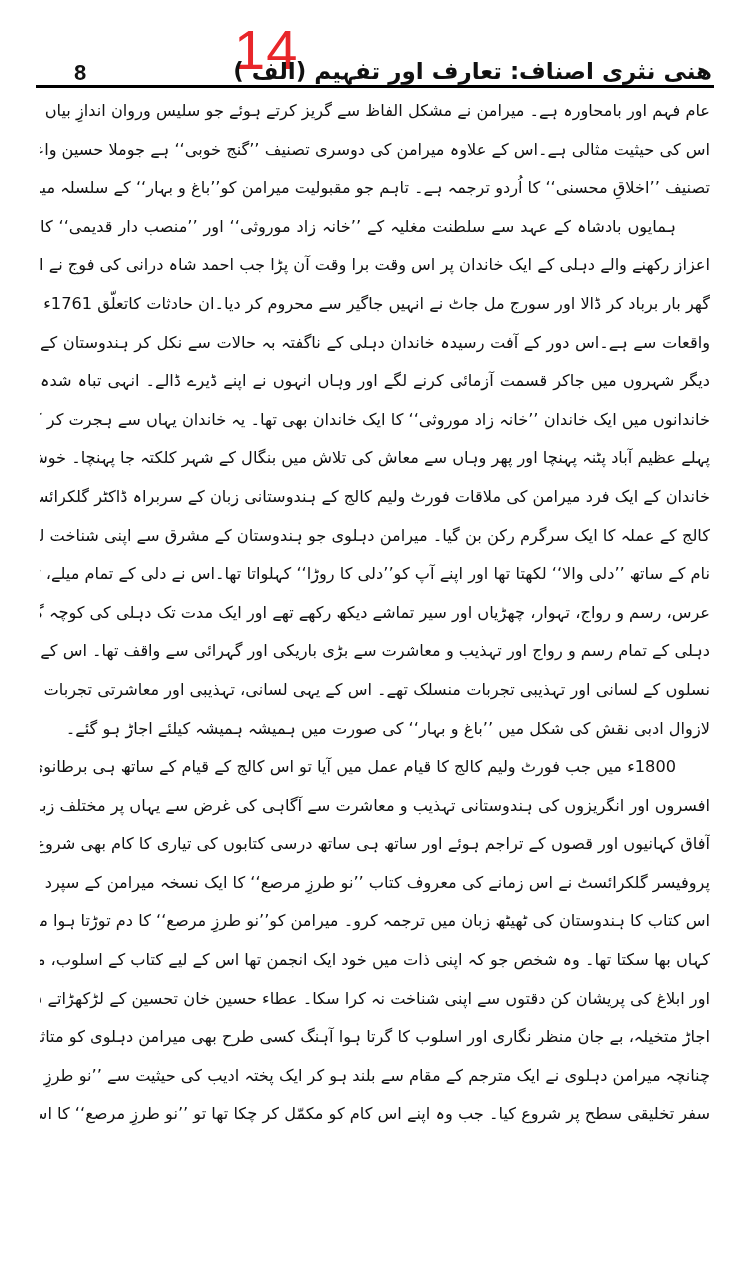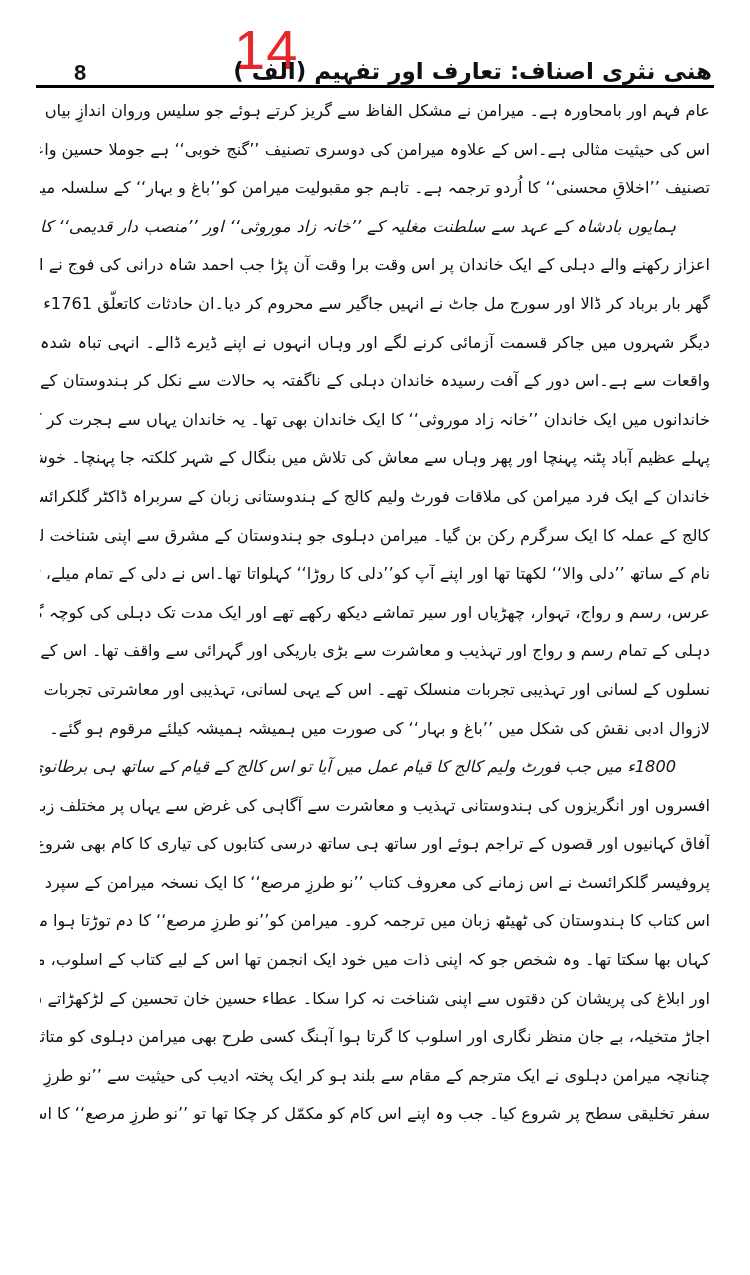--- a/index.html
+++ b/index.html
@@ -4,49 +4,49 @@
 <style>
   html, body { margin: 0; padding: 0; background: #ffffff; }
   body { width: 750px; height: 1275px; position: relative; overflow: hidden; font-family: "DejaVu Sans", sans-serif; color: #111; }
   .stamp { position: absolute; left: 234px; top: 22px; font-family: "Liberation Sans", sans-serif; font-size: 56px; color: #e8262a; line-height: 1; letter-spacing: 1px; text-align: right; }
   .page-num { position: absolute; left: 74px; top: 62px; font-family: "Liberation Sans", sans-serif; font-weight: bold; font-size: 22px; line-height: 1; }
   .running-title { position: absolute; right: 38px; top: 58px; direction: rtl; font-family: "DejaVu Sans", sans-serif; font-weight: bold; font-size: 23px; line-height: 1.2; white-space: nowrap; text-align: center; }
   .rule { position: absolute; left: 36px; right: 36px; top: 85px; height: 3px; background: #000; }
   .body { position: absolute; left: 40px; right: 40px; top: 92px; direction: rtl; }
   .line { display: block; height: 38.6px; line-height: 38.6px; font-size: 16.2px; text-align: justify; text-align-last: justify; white-space: nowrap; overflow: hidden; }
   .line.last { text-align-last: right; }
-  .line.indent { padding-right: 34px; font-style: italic; }
+  .line.indent { padding-right: 34px; }
 </style>
 </head>
 <body>
 
 <div>
   <div class="stamp" style="color: rgb(232, 38, 42);">14</div>
   <div class="page-num">8</div>
   <div class="running-title">هنی نثری اصناف: تعارف اور تفہیم (الف )</div>
   <div class="rule"></div>
 
   <div class="body">
     <span class="line">عام فہم اور بامحاورہ ہے۔ میرامن نے مشکل الفاظ سے گریز کرتے ہوئے جو سلیس وروان اندازِ بیاں اپنایا</span>
     <span class="line">اس کی حیثیت مثالی ہے۔اس کے علاوہ میرامن کی دوسری تصنیف ’’گنج خوبی‘‘ ہے جوملا حسین واعظ کاشفی کی</span>
     <span class="line">تصنیف ’’اخلاقِ محسنی‘‘ کا اُردو ترجمہ ہے۔ تاہم جو مقبولیت میرامن کو’’باغ و بہار‘‘ کے سلسلہ میں حصے میں</span>
     <span class="line indent">ہمایوں بادشاہ کے عہد سے سلطنت مغلیہ کے ’’خانہ زاد موروثی‘‘ اور ’’منصب دار قدیمی‘‘ کا</span>
     <span class="line">اعزاز رکھنے والے دہلی کے ایک خاندان پر اس وقت برا وقت آن پڑا جب احمد شاہ درانی کی فوج نے اس کا</span>
     <span class="line">گھر بار برباد کر ڈالا اور سورج مل جاٹ نے انہیں جاگیر سے محروم کر دیا۔ان حادثات کاتعلّق 1761ء کے</span>
+    <span class="line">واقعات سے ہے۔اس دور کے آفت رسیدہ خاندان دہلی کے ناگفتہ بہ حالات سے نکل کر ہندوستان کے</span>
     <span class="line">دیگر شہروں میں جاکر قسمت آزمائی کرنے لگے اور وہاں انہوں نے اپنے ڈیرے ڈالے۔ انہی تباہ شدہ</span>
-    <span class="line">واقعات سے ہے۔اس دور کے آفت رسیدہ خاندان دہلی کے ناگفتہ بہ حالات سے نکل کر ہندوستان کے</span>
     <span class="line">خاندانوں میں ایک خاندان ’’خانہ زاد موروثی‘‘ کا ایک خاندان بھی تھا۔ یہ خاندان یہاں سے ہجرت کر کے</span>
     <span class="line">پہلے عظیم آباد پٹنہ پہنچا اور پھر وہاں سے معاش کی تلاش میں بنگال کے شہر کلکتہ جا پہنچا۔ خوش قسمتی سے اس</span>
     <span class="line">خاندان کے ایک فرد میرامن کی ملاقات فورٹ ولیم کالج کے ہندوستانی زبان کے سربراہ ڈاکٹر گلکرائسٹ</span>
     <span class="line">کالج کے عملہ کا ایک سرگرم رکن بن گیا۔ میرامن دہلوی جو ہندوستان کے مشرق سے اپنی شناخت لیے اپنے</span>
     <span class="line">نام کے ساتھ ’’دلی والا‘‘ لکھتا تھا اور اپنے آپ کو’’دلی کا روڑا‘‘ کہلواتا تھا۔اس نے دلی کے تمام میلے، ٹھیلے،</span>
     <span class="line">عرس، رسم و رواج، تہوار، چھڑیاں اور سیر تماشے دیکھ رکھے تھے اور ایک مدت تک دہلی کی کوچہ گردی کی تھی وہ</span>
     <span class="line">دہلی کے تمام رسم و رواج اور تہذیب و معاشرت سے بڑی باریکی اور گہرائی سے واقف تھا۔ اس کے ساتھ کئی</span>
     <span class="line">نسلوں کے لسانی اور تہذیبی تجربات منسلک تھے۔ اس کے یہی لسانی، تہذیبی اور معاشرتی تجربات ایک</span>
-    <span class="line last">لازوال ادبی نقش کی شکل میں ’’باغ و بہار‘‘ کی صورت میں ہمیشہ ہمیشہ کیلئے مرقوم ہو گئے۔</span>
+    <span class="line last">لازوال ادبی نقش کی شکل میں ’’باغ و بہار‘‘ کی صورت میں ہمیشہ ہمیشہ کیلئے اجاڑ ہو گئے۔</span>
     <span class="line indent">1800ء میں جب فورٹ ولیم کالج کا قیام عمل میں آیا تو اس کالج کے قیام کے ساتھ ہی برطانوی</span>
     <span class="line">افسروں اور انگریزوں کی ہندوستانی تہذیب و معاشرت سے آگاہی کی غرض سے یہاں پر مختلف زبانوں کی شہرہ</span>
     <span class="line last">آفاق کہانیوں اور قصوں کے تراجم ہوئے اور ساتھ ہی ساتھ درسی کتابوں کی تیاری کا کام بھی شروع ہوا۔</span>
     <span class="line">پروفیسر گلکرائسٹ نے اس زمانے کی معروف کتاب ’’نو طرزِ مرصع‘‘ کا ایک نسخہ میرامن کے سپرد کیا اور یہ کہا کہ</span>
     <span class="line">اس کتاب کا ہندوستان کی ٹھیٹھ زبان میں ترجمہ کرو۔ میرامن کو’’نو طرزِ مرصع‘‘ کا دم توڑتا ہوا مفرس اسلوب بھلا</span>
     <span class="line">کہاں بھا سکتا تھا۔ وہ شخص جو کہ اپنی ذات میں خود ایک انجمن تھا اس کے لیے کتاب کے اسلوب، منظر نامے</span>
     <span class="line">اور ابلاغ کی پریشان کن دقتوں سے اپنی شناخت نہ کرا سکا۔ عطاء حسین خان تحسین کے لڑکھڑاتے ہوئے جملے،</span>
     <span class="line last">اجاڑ متخیلہ، بے جان منظر نگاری اور اسلوب کا گرتا ہوا آہنگ کسی طرح بھی میرامن دہلوی کو متاثر نہ کر سکا۔</span>
     <span class="line">چنانچہ میرامن دہلوی نے ایک مترجم کے مقام سے بلند ہو کر ایک پختہ ادیب کی حیثیت سے ’’نو طرزِ مرصع‘‘ کا</span>
     <span class="line">سفر تخلیقی سطح پر شروع کیا۔ جب وہ اپنے اس کام کو مکمّل کر چکا تھا تو ’’نو طرزِ مرصع‘‘ کا اسلوب، منظر نگاری،</span>

